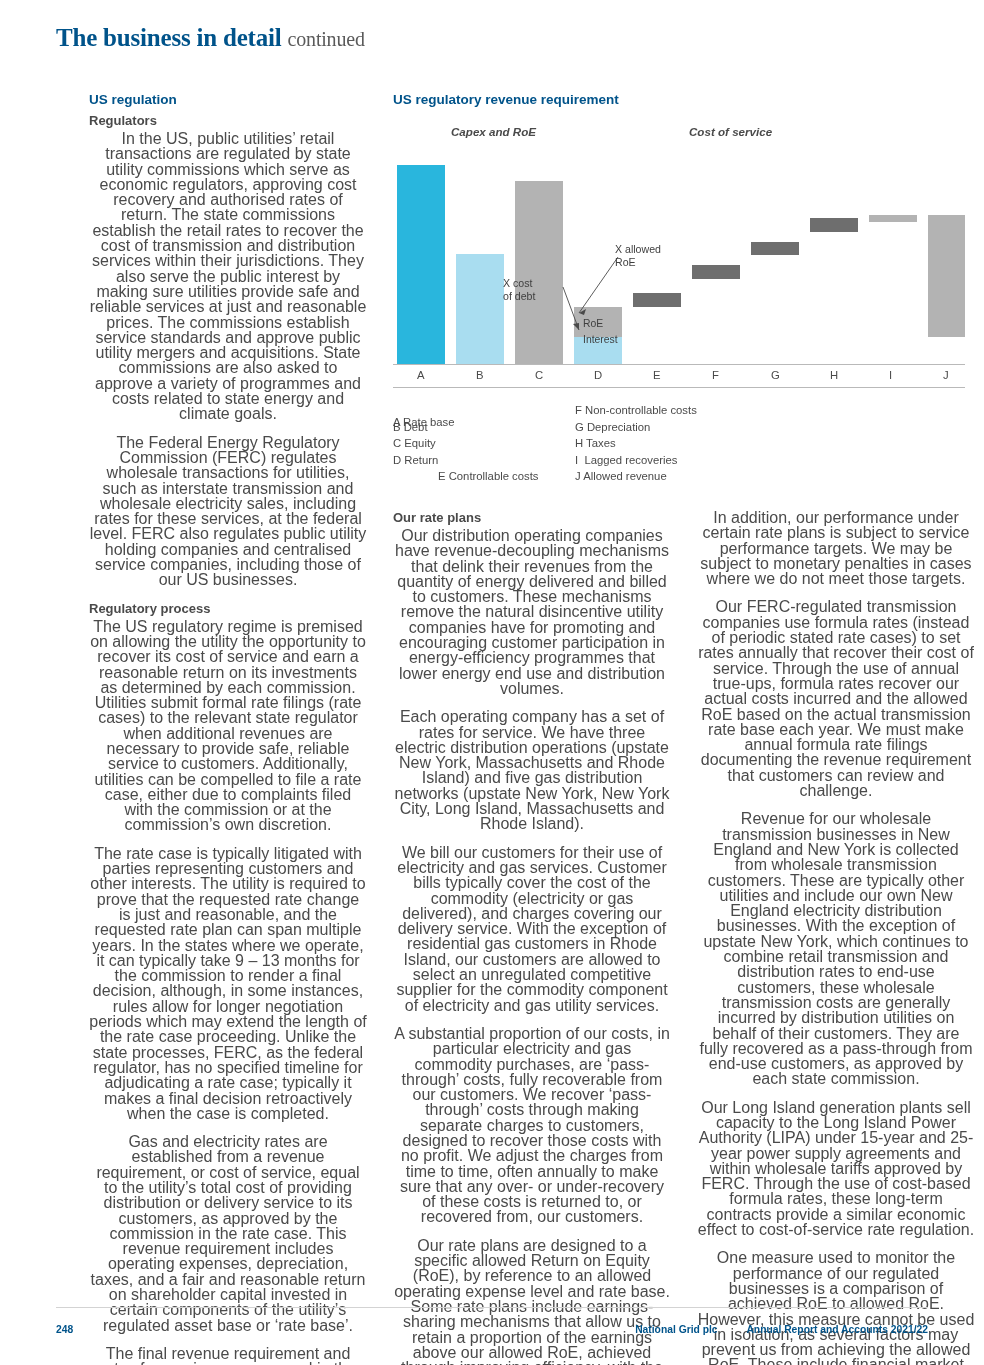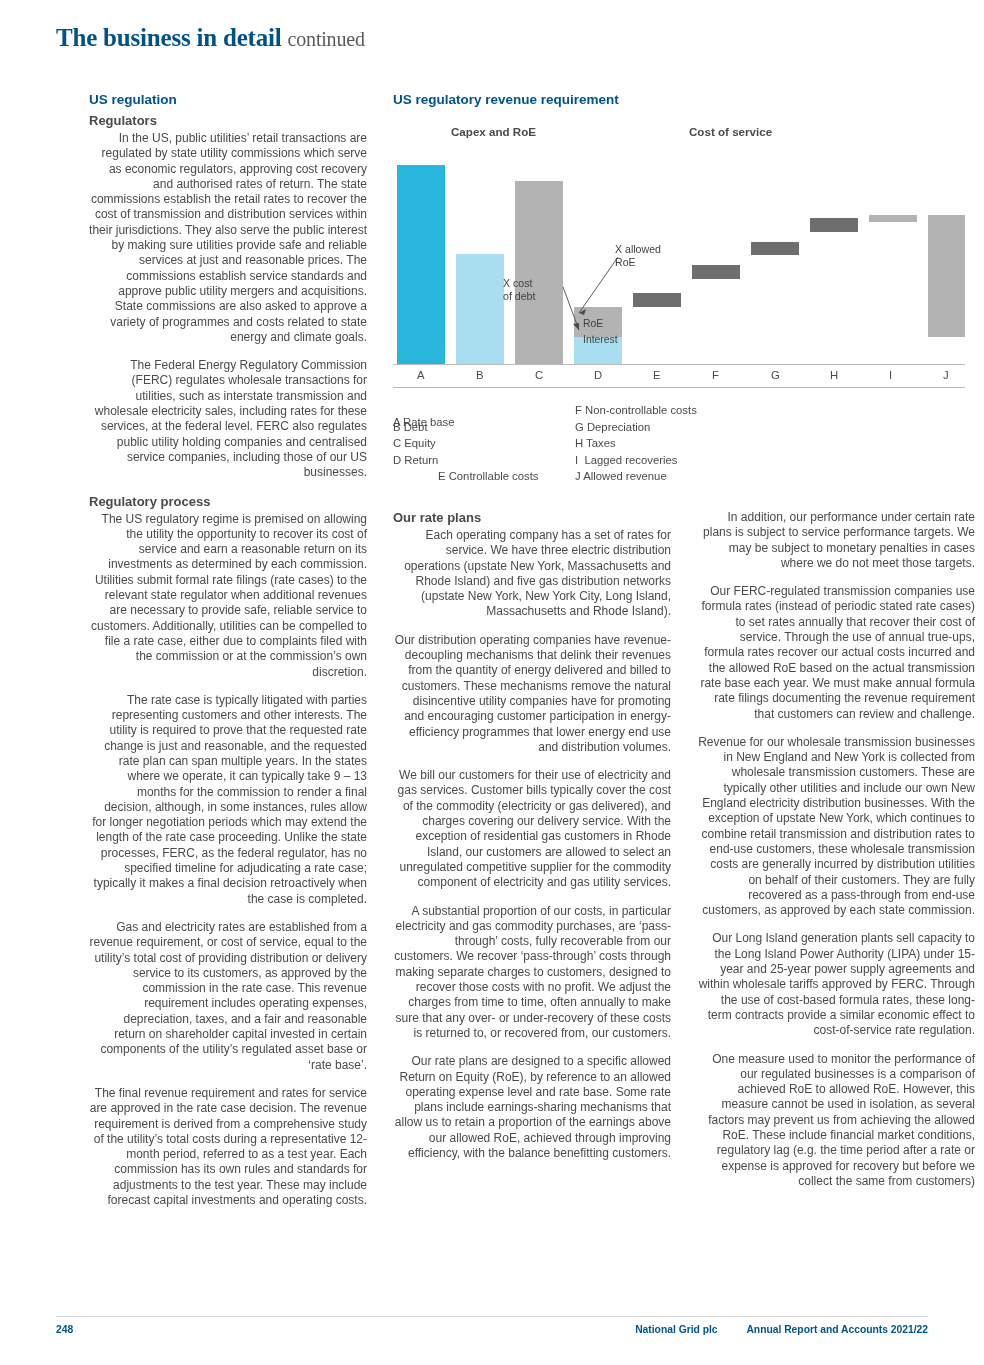--- a/index.html
+++ b/index.html
@@ -60,41 +60,41 @@
     color: #00538a;
     margin: 0 0 6px 0;
   }
   h3.sub-title {
     font-size: 13px;
     font-weight: bold;
     color: #4a4a4a;
     margin: 0 0 3px 0;
   }
   p.body {
-    font-size: 12px;
+    font-size: 16px;
     line-height: 15.3px;
     margin: 0 0 13px 0;
     color: #4a4a4a;
-    text-align: right;
+    text-align: center;
   }
   p.body:last-child { margin-bottom: 0; }
 
   
   .chart-wrap {
     position: relative;
     margin-top: 18px;
   }
   .chart-subtitles {
     position: relative;
     height: 20px;
     font-size: 11.6px;
     font-weight: bold;
     color: #4a4a4a;
   }
-  .chart-subtitles span { position: absolute; }
+  .chart-subtitles span { position: absolute; font-style: italic; }
   .chart-area {
     position: relative;
     width: 572px;
     height: 220px;
   }
   .bar {
     position: absolute;
     bottom: 0;
   }
   .axis-line {
@@ -152,21 +152,21 @@
     width: 278px;
     flex: 0 0 278px;
   }
   
   .footer {
     position: absolute;
     left: 56px;
     right: 56px;
     bottom: 30px;
     border-top: 1px solid #d3d3d3;
-    padding-top: 7px;
+    padding-top: 16px;
     font-size: 10.3px;
     font-weight: bold;
     color: #00538a;
     display: flex;
     justify-content: space-between;
   }
   .footer .right span { margin-left: 26px; }
   svg.connector { position: absolute; left: 0; top: 0; overflow: visible; }
 </style>
 </head>
@@ -264,22 +264,22 @@
           <span class="lg" style="left:182px; top:16.5px;">G Depreciation</span>
           <span class="lg" style="left:182px; top:33px;">H Taxes</span>
           <span class="lg" style="left:182px; top:49.5px;">I  Lagged recoveries</span>
           <span class="lg" style="left:182px; top:66px;">J Allowed revenue</span>
         </div>
       </div>
 
       <div class="bottom-area">
         <div class="bcol">
           <h3 class="sub-title">Our rate plans</h3>
+          <p class="body">Our distribution operating companies have revenue-decoupling mechanisms that delink their revenues from the quantity of energy delivered and billed to customers. These mechanisms remove the natural disincentive utility companies have for promoting and encouraging customer participation in energy-efficiency programmes that lower energy end use and distribution volumes.</p>
           <p class="body">Each operating company has a set of rates for service. We have three electric distribution operations (upstate New York, Massachusetts and Rhode Island) and five gas distribution networks (upstate New York, New York City, Long Island, Massachusetts and Rhode Island).</p>
-          <p class="body">Our distribution operating companies have revenue-decoupling mechanisms that delink their revenues from the quantity of energy delivered and billed to customers. These mechanisms remove the natural disincentive utility companies have for promoting and encouraging customer participation in energy-efficiency programmes that lower energy end use and distribution volumes.</p>
           <p class="body">We bill our customers for their use of electricity and gas services. Customer bills typically cover the cost of the commodity (electricity or gas delivered), and charges covering our delivery service. With the exception of residential gas customers in Rhode Island, our customers are allowed to select an unregulated competitive supplier for the commodity component of electricity and gas utility services.</p>
           <p class="body">A substantial proportion of our costs, in particular electricity and gas commodity purchases, are ‘pass-through’ costs, fully recoverable from our customers. We recover ‘pass-through’ costs through making separate charges to customers, designed to recover those costs with no profit. We adjust the charges from time to time, often annually to make sure that any over- or under-recovery of these costs is returned to, or recovered from, our customers.</p>
           <p class="body">Our rate plans are designed to a specific allowed Return on Equity (RoE), by reference to an allowed operating expense level and rate base. Some rate plans include earnings-sharing mechanisms that allow us to retain a proportion of the earnings above our allowed RoE, achieved through improving efficiency, with the balance benefitting customers.</p>
         </div>
         <div class="bcol">
           <p class="body">In addition, our performance under certain rate plans is subject to service performance targets. We may be subject to monetary penalties in cases where we do not meet those targets.</p>
           <p class="body">Our FERC-regulated transmission companies use formula rates (instead of periodic stated rate cases) to set rates annually that recover their cost of service. Through the use of annual true-ups, formula rates recover our actual costs incurred and the allowed RoE based on the actual transmission rate base each year. We must make annual formula rate filings documenting the revenue requirement that customers can review and challenge.</p>
           <p class="body">Revenue for our wholesale transmission businesses in New England and New York is collected from wholesale transmission customers. These are typically other utilities and include our own New England electricity distribution businesses. With the exception of upstate New York, which continues to combine retail transmission and distribution rates to end-use customers, these wholesale transmission costs are generally incurred by distribution utilities on behalf of their customers. They are fully recovered as a pass-through from end-use customers, as approved by each state commission.</p>
           <p class="body">Our Long Island generation plants sell capacity to the Long Island Power Authority (LIPA) under 15-year and 25-year power supply agreements and within wholesale tariffs approved by FERC. Through the use of cost-based formula rates, these long-term contracts provide a similar economic effect to cost-of-service rate regulation.</p>
           <p class="body">One measure used to monitor the performance of our regulated businesses is a comparison of achieved RoE to allowed RoE. However, this measure cannot be used in isolation, as several factors may prevent us from achieving the allowed RoE. These include financial market conditions, regulatory lag (e.g. the time period after a rate or expense is approved for recovery but before we collect the same from customers)</p>

